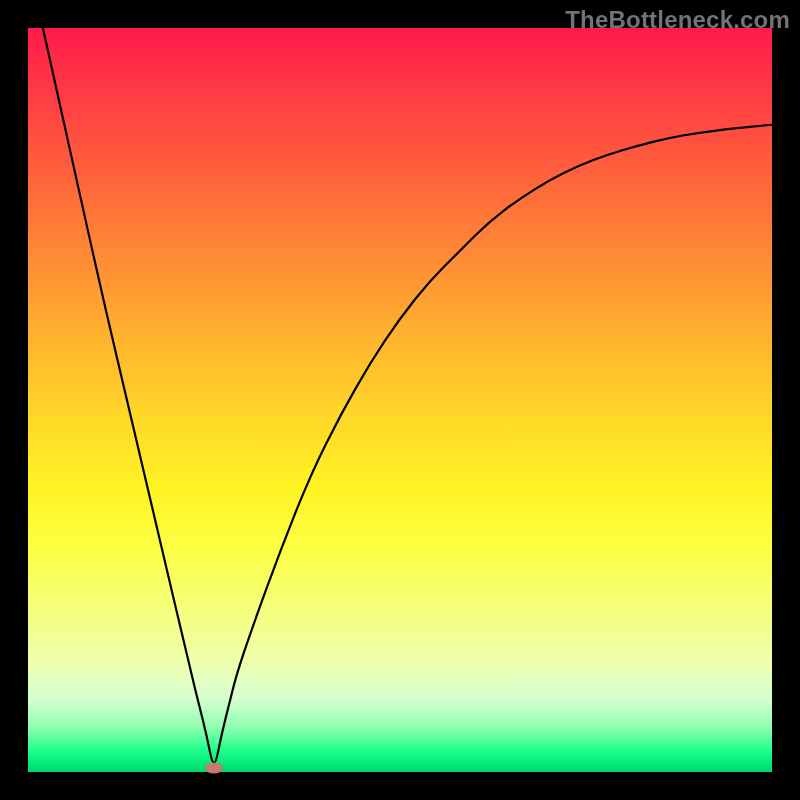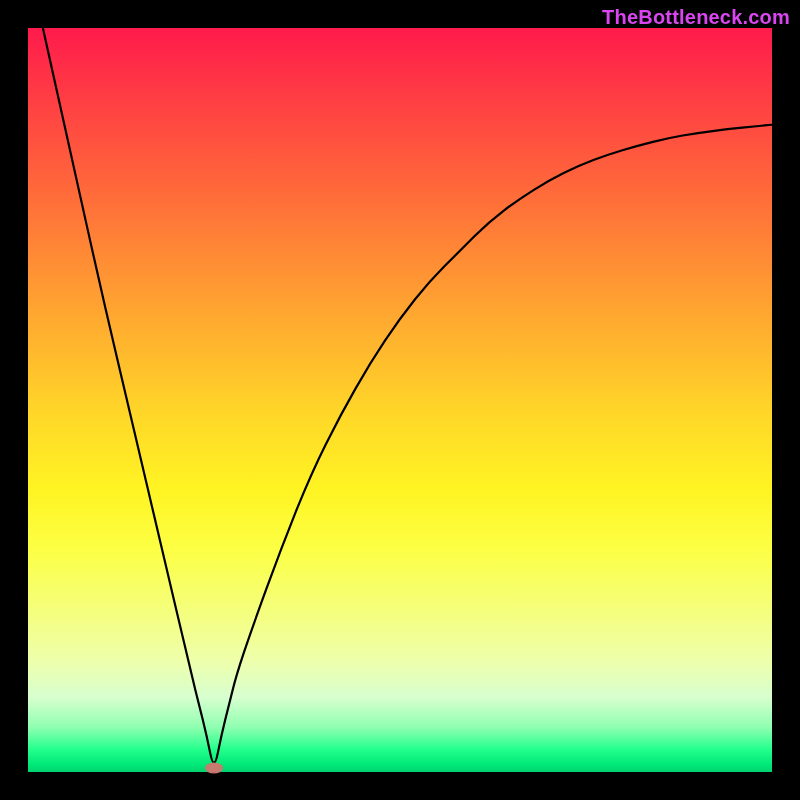--- a/index.html
+++ b/index.html
@@ -14,23 +14,23 @@
     position: relative;
     width: 800px;
     height: 800px;
     background: #000000;
   }
   .watermark {
     position: absolute;
     top: 6px;
     right: 10px;
     font-family: Arial, Helvetica, sans-serif;
-    font-size: 20px;
+    font-size: 24px;
     font-weight: 600;
-    color: #d946ef;
+    color: #737373;
     z-index: 5;
     letter-spacing: 0.2px;
   }
   .plot-area {
     position: absolute;
     left: 28px;
     top: 28px;
     width: 744px;
     height: 744px;
     background: linear-gradient(to bottom,

